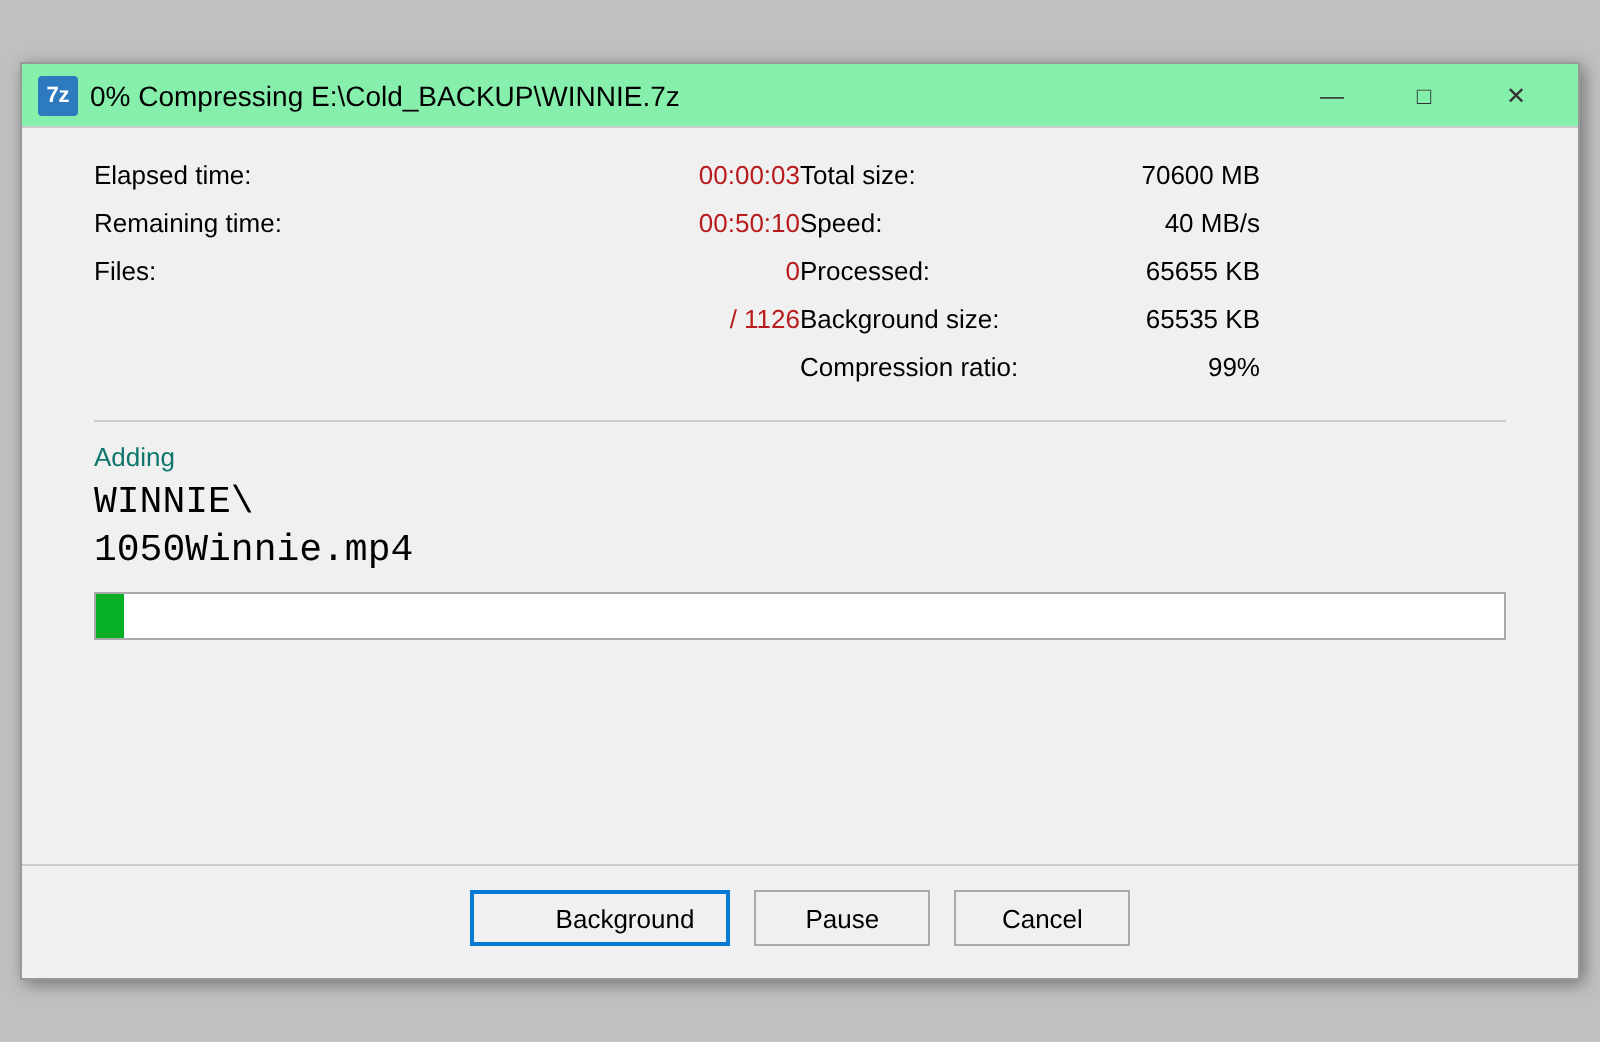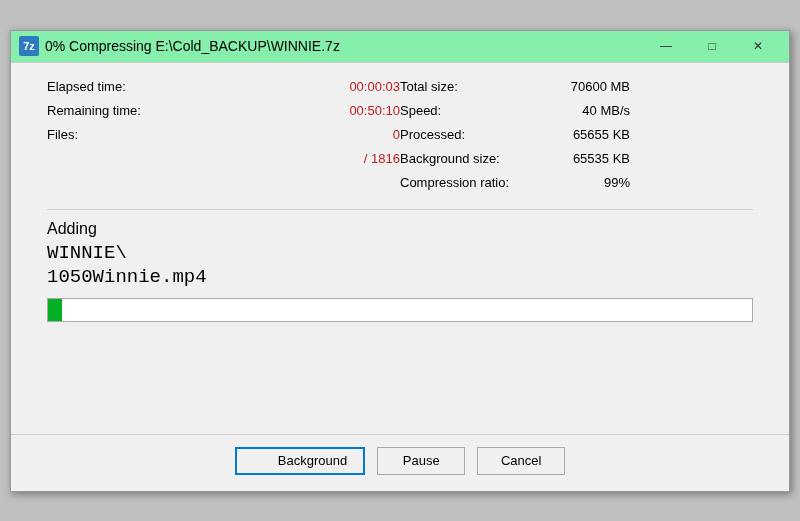--- a/index.html
+++ b/index.html
@@ -123,22 +123,22 @@
       height: 1px;
       background: #ccc;
       margin: 4px 0 10px 0;
     }
 
     .adding-section {
       margin-bottom: 6px;
     }
 
     .adding-label {
-      font-size: 16px;
-      color: #000000;
+      font-size: 13px;
+      color: #0f766e;
       margin-bottom: 4px;
     }
 
     .file-path {
       font-size: 19px;
       color: #000;
       margin-bottom: 2px;
       font-family: Liberation Mono, monospace;
     }
 
@@ -216,21 +216,21 @@
         <div class="stat-row">
           <span class="stat-label">Remaining time:</span>
           <span class="stat-value">00:50:10</span>
         </div>
         <div class="stat-row">
           <span class="stat-label">Files:</span>
           <span class="stat-value">0</span>
         </div>
         <div class="stat-row">
           <span class="stat-label"></span>
-          <span class="stat-value">/ 1816</span>
+          <span class="stat-value">/ 1126</span>
         </div>
       </div>
 
       <div class="stats-right">
         <div class="stat-row">
           <span class="stat-label-right">Total size:</span>
           <span class="stat-value-right">70600 MB</span>
         </div>
         <div class="stat-row">
           <span class="stat-label-right">Speed:</span>

